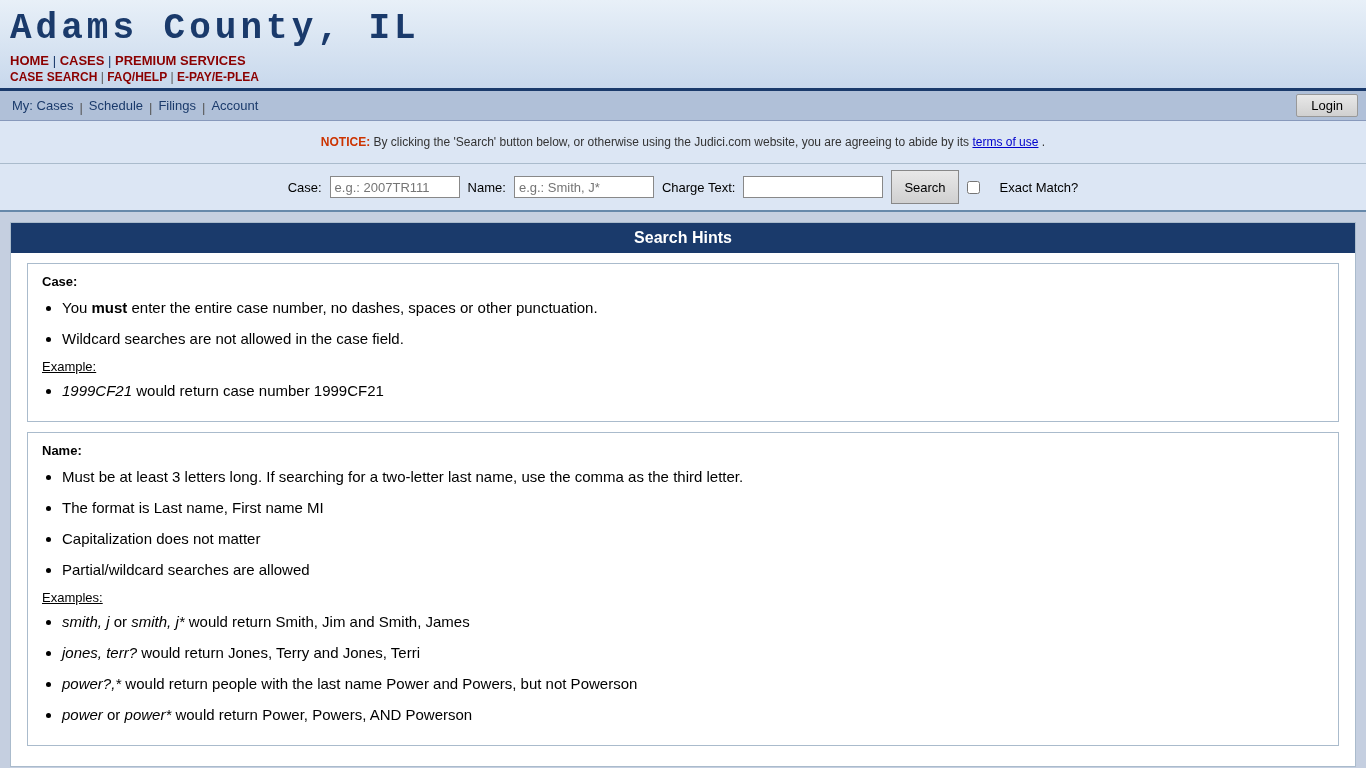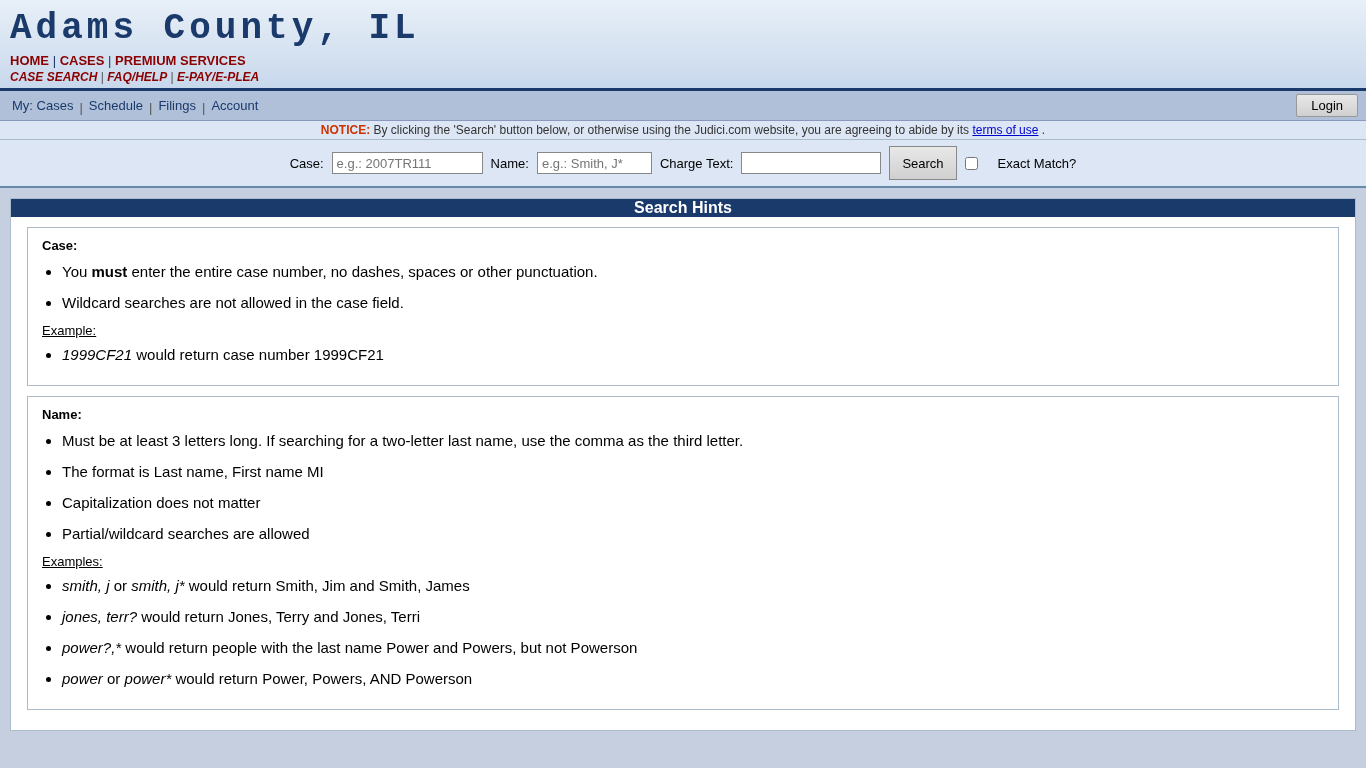--- a/index.html
+++ b/index.html
@@ -25,21 +25,21 @@
     #header-nav {
       margin-top: 4px;
       font-size: 13px;
     }
     #header-nav a { color: #8b0000; text-decoration: none; font-weight: bold; }
     #header-nav span { color: #1a3a6b; }
     #sub-nav {
       margin-top: 2px;
       font-size: 12px;
     }
-    #sub-nav a { color: #8b0000; text-decoration: none; font-weight: bold; font-style: italic; }
+    #sub-nav a { color: #8b0000; text-decoration: none; font-weight: bold; }
     #sub-nav span { color: #555; }
 
     
     #logo-area {
       display: flex;
       align-items: center;
       justify-content: flex-end;
     }
 
     
@@ -70,21 +70,21 @@
       font-size: 13px;
       cursor: pointer;
       color: #000;
       border-radius: 2px;
     }
 
     
     #notice-bar {
       background: #dce6f4;
       border-bottom: 1px solid #aabbcc;
-      padding: 2px 10px;
+      padding: 14px 10px;
       text-align: center;
       font-size: 12px;
       color: #333;
     }
     #notice-bar .notice-label { color: #cc3300; font-weight: bold; }
     #notice-bar a { color: #0000cc; }
 
     
     #search-bar {
       background: #dce6f4;
@@ -95,22 +95,22 @@
       justify-content: center;
       gap: 8px;
     }
     #search-bar label { font-size: 13px; color: #000; }
     #search-bar input[type="text"] {
       border: 1px solid #888;
       padding: 2px 4px;
       font-size: 13px;
       height: 22px;
     }
-    #case-input { width: 151px; }
-    #name-input { width: 115px; }
+    #case-input { width: 130px; }
+    #name-input { width: 140px; }
     #charge-input { width: 140px; }
     #search-btn {
       background: linear-gradient(to bottom, #e8e8e8, #d0d0d0);
       border: 1px solid #888;
       padding: 2px 12px;
       font-size: 13px;
       cursor: pointer;
       height: 34px;
     }
     #exact-match-label { font-size: 13px; display: flex; align-items: center; gap: 20px; }
@@ -119,21 +119,21 @@
     #main-content {
       margin: 10px;
       background: #fff;
       border: 1px solid #aabbcc;
     }
 
     #search-hints-header {
       background: #1a3a6b;
       color: #fff;
       text-align: center;
-      padding: 0;
+      padding: 6px;
       font-size: 16px;
       font-weight: bold;
     }
 
     #hints-body {
       padding: 10px 16px;
     }
 
     .hint-section {
       border: 1px solid #aabbcc;

